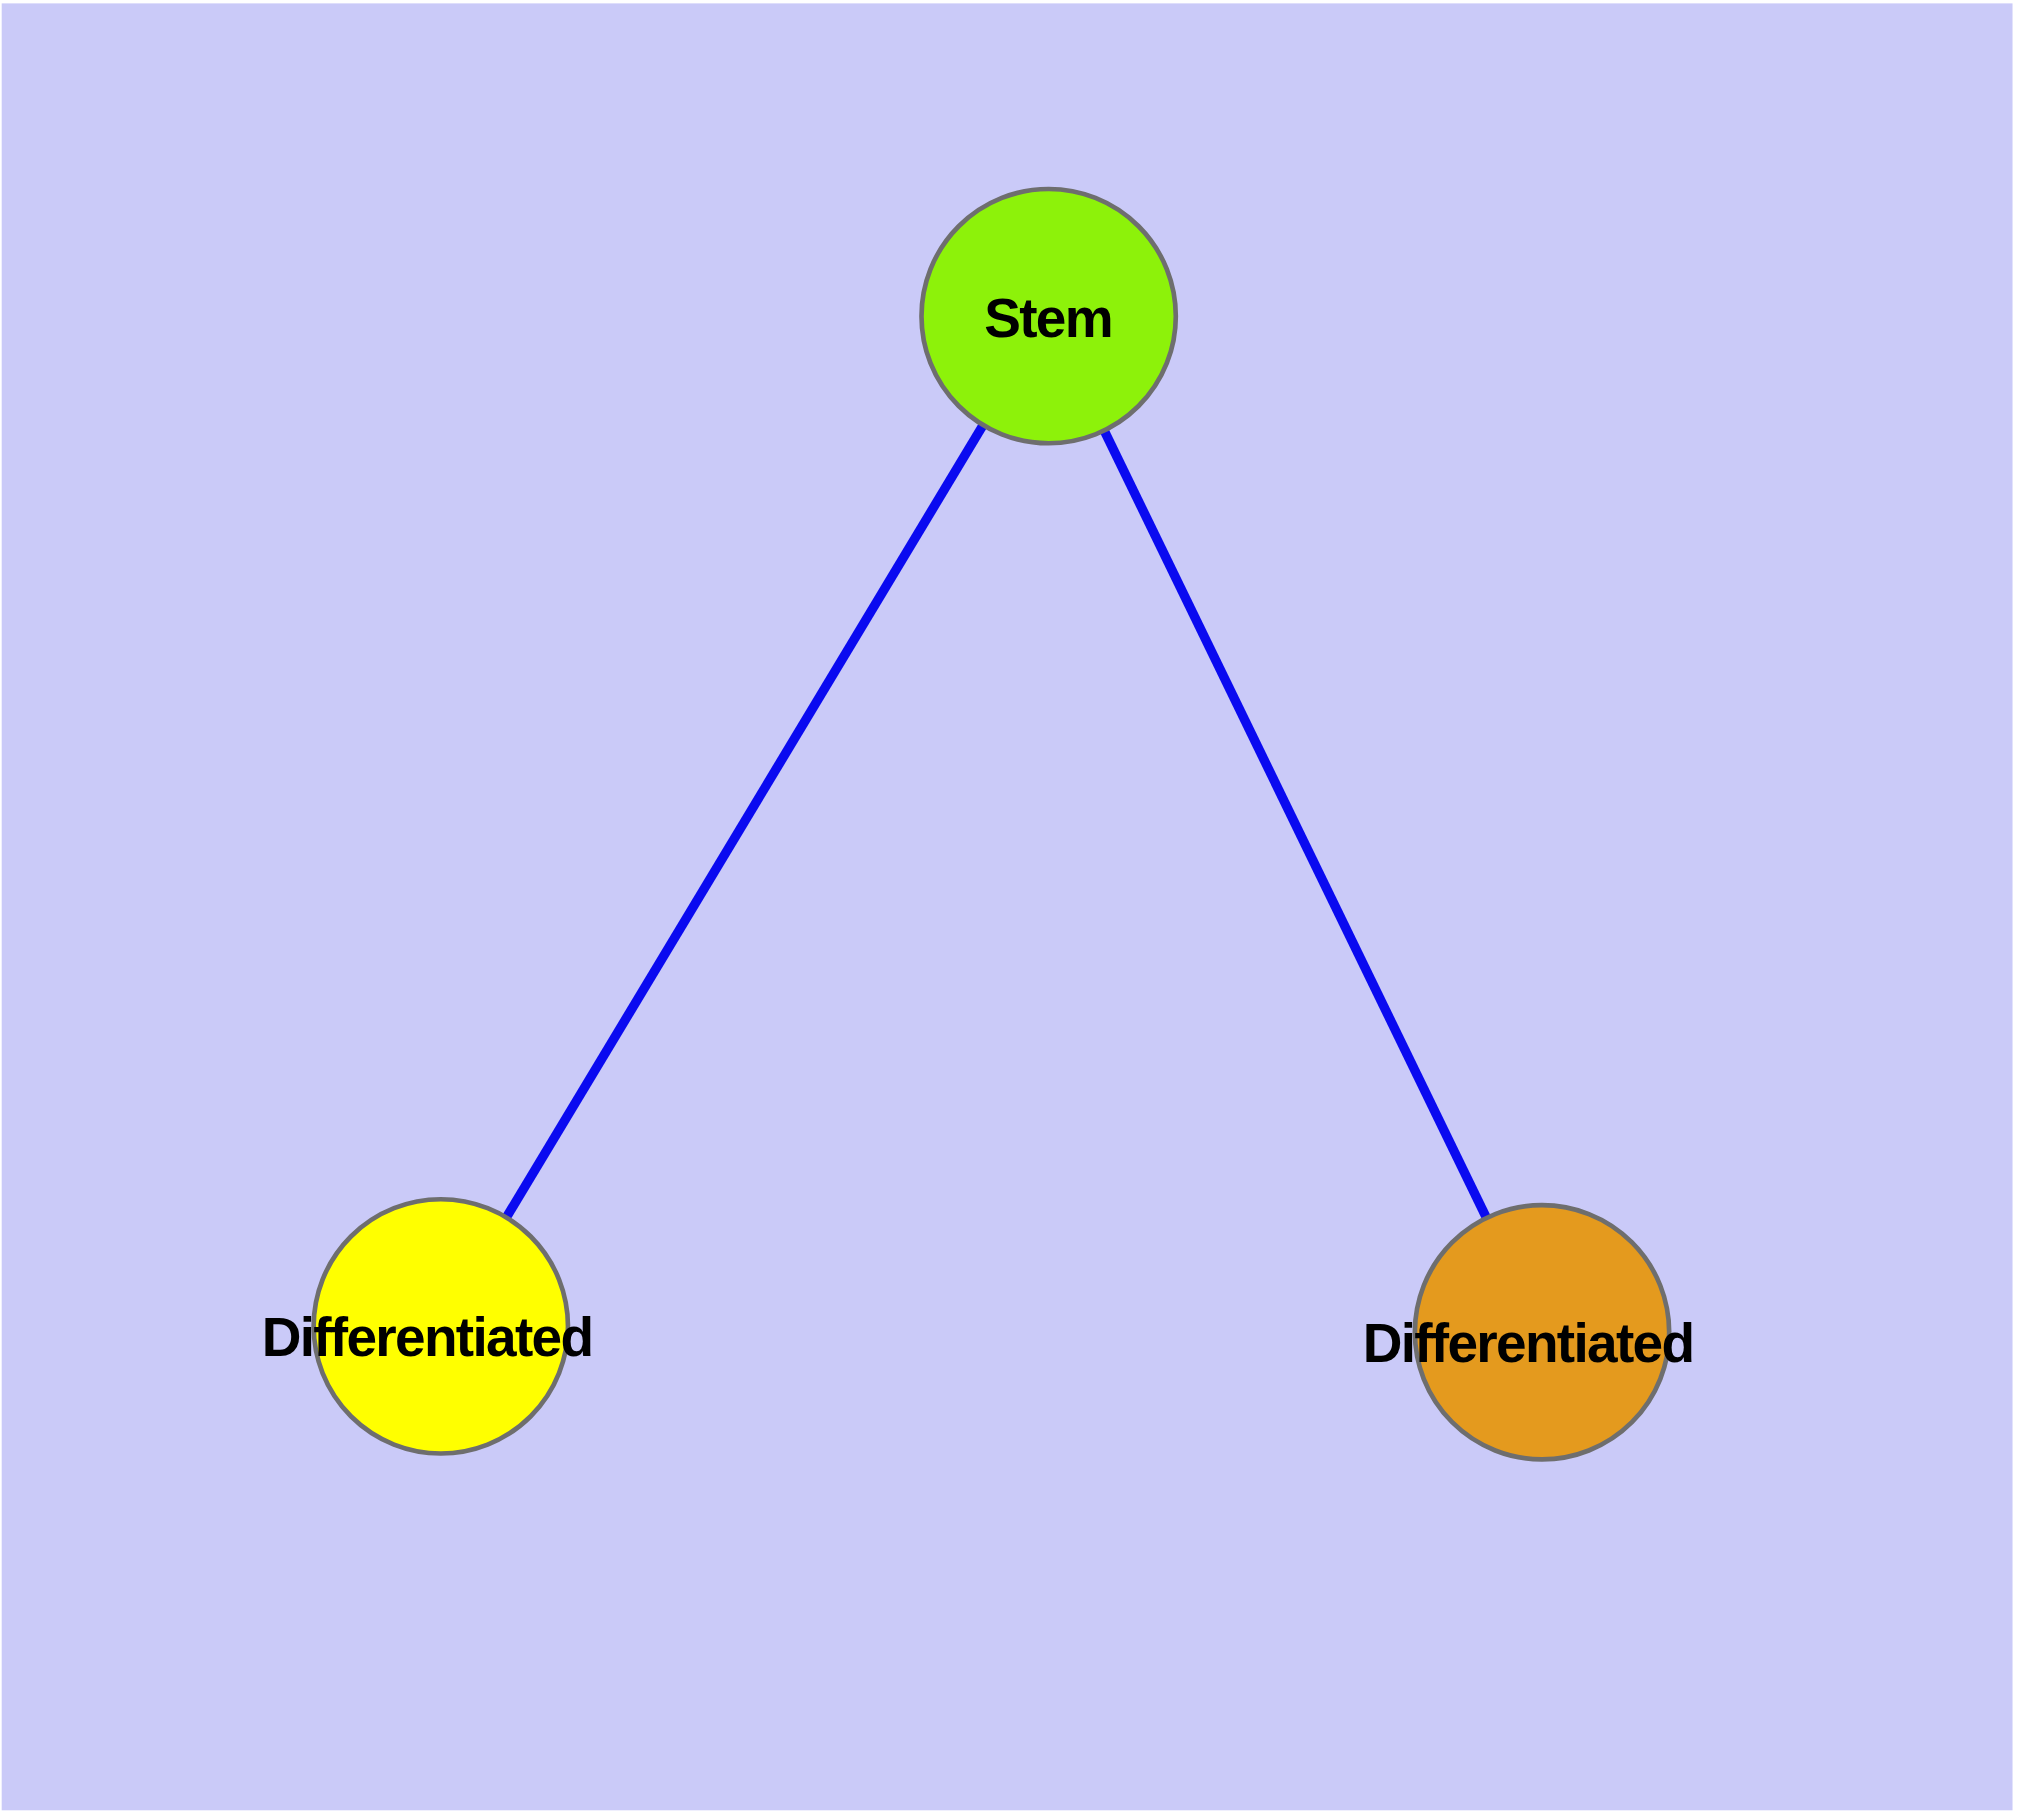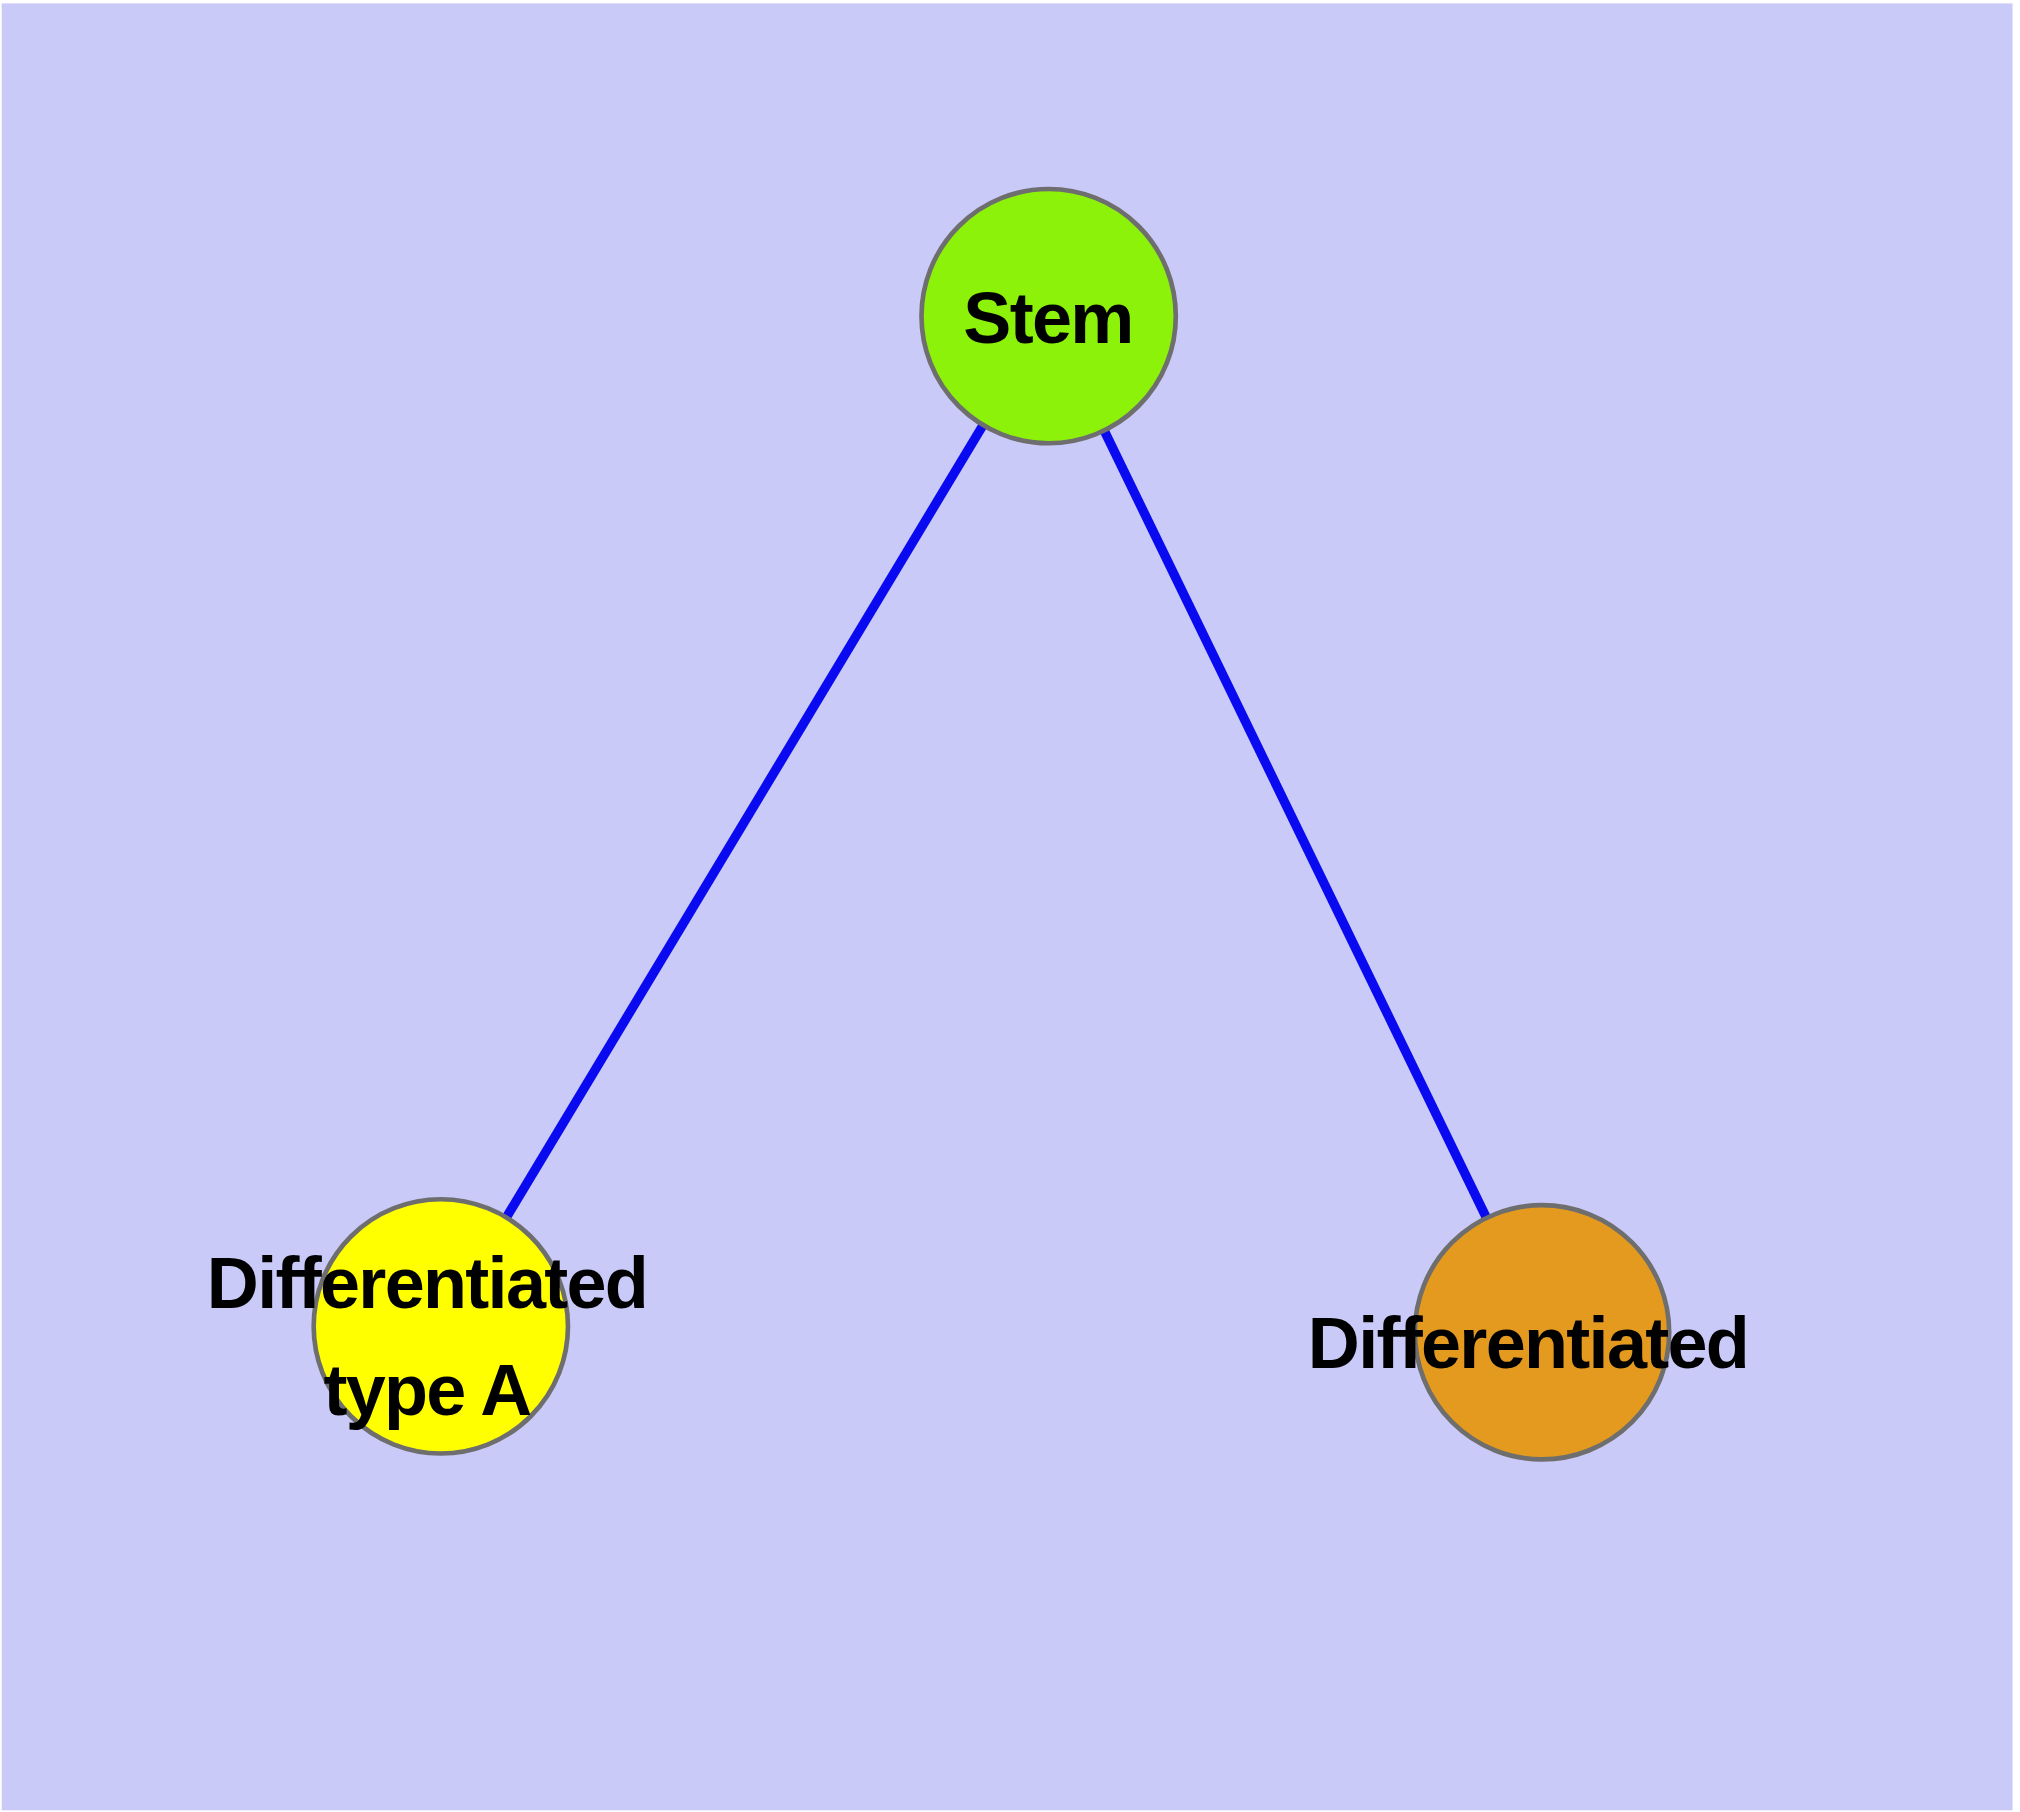--- a/index.html
+++ b/index.html
@@ -30,21 +30,21 @@
     width: 100%;
     height: 100%;
     pointer-events: none;
   }
   .node-label {
     position: absolute;
     transform: translate(-50%, -50%);
     text-align: center;
     white-space: nowrap;
     font-weight: 700;
-    font-size: 72px;
+    font-size: 55px;
     line-height: 107px;
     letter-spacing: -1.7px;
     color: #000000;
   }
   .node-label .line {
     display: block;
   }
 </style>
 </head>
 <body>
@@ -61,20 +61,19 @@
         <circle cx="520" cy="1565" r="150" fill="#FFFF00" stroke="#6E6E6E" stroke-width="5.5"></circle>
         <circle cx="1819" cy="1572" r="150" fill="#E49A1E" stroke="#6E6E6E" stroke-width="5.5"></circle>
       </g>
   </svg>
   <div id="labels-layer">
       <div class="node-label" style="left: 1048px; top: 318px; color: rgb(0, 0, 0);">
         <span class="line">Stem</span>
       </div>
       <div class="node-label" style="left: 427px; top: 1337px; color: rgb(0, 0, 0);">
         <span class="line">Differentiated</span>
-        <span class="line">type A</span>
       </div>
       <div class="node-label" style="left: 1528px; top: 1343px; color: rgb(0, 0, 0);">
         <span class="line">Differentiated</span>
       </div>
     </div>
 </div>
 
 
 </body></html>

